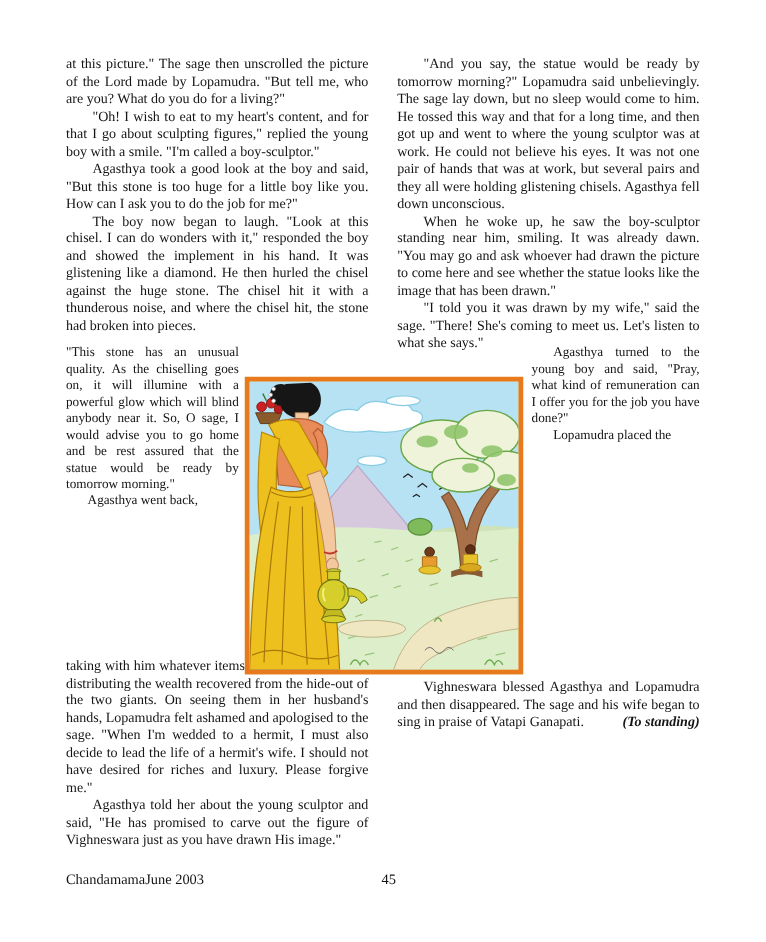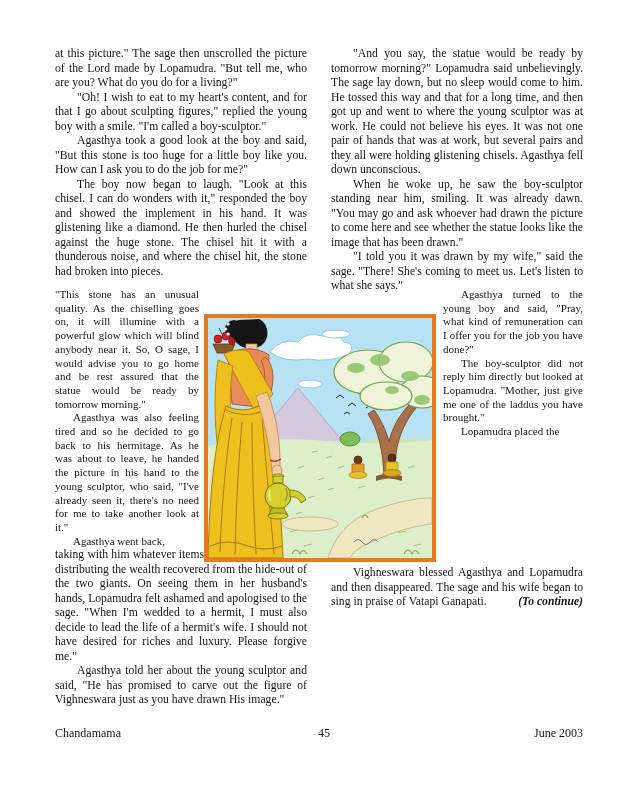--- a/index.html
+++ b/index.html
@@ -30,21 +30,21 @@
   }
   #figure svg{display:block;width:100%;height:100%;}
   .to-continue{
     float:right;
     font-weight:bold;
     font-style:italic;
   }
   #footer{
     position:absolute;
     left:55px;top:726px;width:528px;
-    display:flex;justify-content:space-between;
+    display:flex;justify-content:flex-start;
     font-size:12px;
   }
   #footer .pg{position:absolute;left:10px;right:0;text-align:center;}
 </style>
 </head>
 <body>
 
 <div class="page">
 
   <div class="block" id="left-top" style="left:55px;top:47px;width:252px;">
@@ -55,39 +55,37 @@
   </div>
 
   <div class="block" id="right-top" style="left:331px;top:47px;width:252px;">
     <p>"And you say, the statue would be ready by tomorrow morning?" Lopamudra said unbelievingly. The sage lay down, but no sleep would come to him. He tossed this way and that for a long time, and then got up and went to where the young sculptor was at work. He could not believe his eyes. It was not one pair of hands that was at work, but several pairs and they all were holding glistening chisels. Agasthya fell down unconscious.</p>
     <p>When he woke up, he saw the boy-sculptor standing near him, smiling. It was already dawn. "You may go and ask whoever had drawn the picture to come here and see whether the statue looks like the image that has been drawn."</p>
     <p>"I told you it was drawn by my wife," said the sage. "There! She's coming to meet us. Let's listen to what she says."</p>
   </div>
 
   <div class="block narrow" id="left-narrow" style="left:55px;top:288px;width:144px;">
     <p class="cont">"This stone has an unusual quality. As the chiselling goes on, it will illumine with a powerful glow which will blind anybody near it. So, O sage, I would advise you to go home and be rest assured that the statue would be ready by tomorrow morning."</p>
-    <p>Agasthya was also feeling tired and so he decided to go back to his hermitage. As he was about to leave, he handed the picture in his hand to the young sculptor, who said, "I've already seen it, there's no need for me to take another look at it."</p>
     <p>Agasthya went back,</p>
   </div>
 
   <div class="block narrow" id="right-narrow" style="left:443px;top:288px;width:140px;">
     <p>Agasthya turned to the young boy and said, "Pray, what kind of remuneration can I offer you for the job you have done?"</p>
-    <p>The boy-sculptor did not reply him directly but looked at Lopamudra. "Mother, just give me one of the laddus you have brought."</p>
     <p>Lopamudra placed the</p>
   </div>
 
   <div class="block" id="left-bottom" style="left:55px;top:548px;width:252px;">
     <p class="cont">taking with him whatever items he was left with after distributing the wealth recovered from the hide-out of the two giants. On seeing them in her husband's hands, Lopamudra felt ashamed and apologised to the sage. "When I'm wedded to a hermit, I must also decide to lead the life of a hermit's wife. I should not have desired for riches and luxury. Please forgive me."</p>
     <p>Agasthya told her about the young sculptor and said, "He has promised to carve out the figure of Vighneswara just as you have drawn His image."</p>
   </div>
 
   <div class="block" id="right-bottom" style="left:331px;top:566px;width:252px;">
     <p>
       <span>Vighneswara blessed Agasthya and Lopamudra and then disappeared. The sage and his wife began to sing in praise of Vatapi Ganapati.</span>
-      <span class="to-continue">(To continue)</span>
+      <span class="to-continue">(To standing)</span>
     </p>
   </div>
 
   <div id="figure">
     <svg viewBox="0 0 224 240" preserveAspectRatio="none">
 
       <rect x="0" y="0" width="224" height="132" fill="#b7e2f3"></rect>
 
       <g fill="#ffffff" stroke="#86cbe2" stroke-width="1">
         <path d="M62 34 q10 -14 28 -10 q8 -11 25 -6 q15 -4 21 6 q13 2 5 12 q-20 9 -41 5 q-24 4 -38 -7 z"></path>

